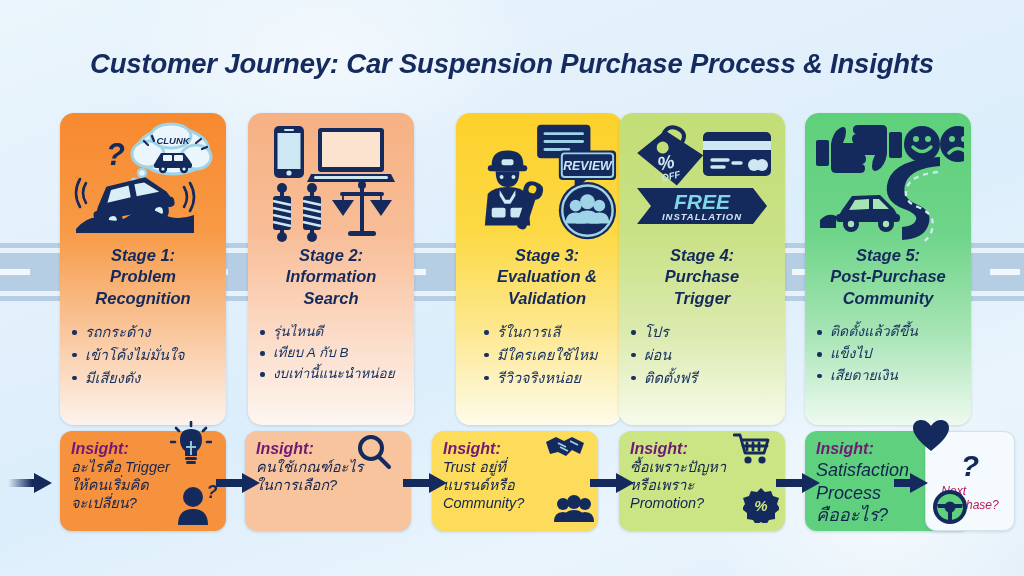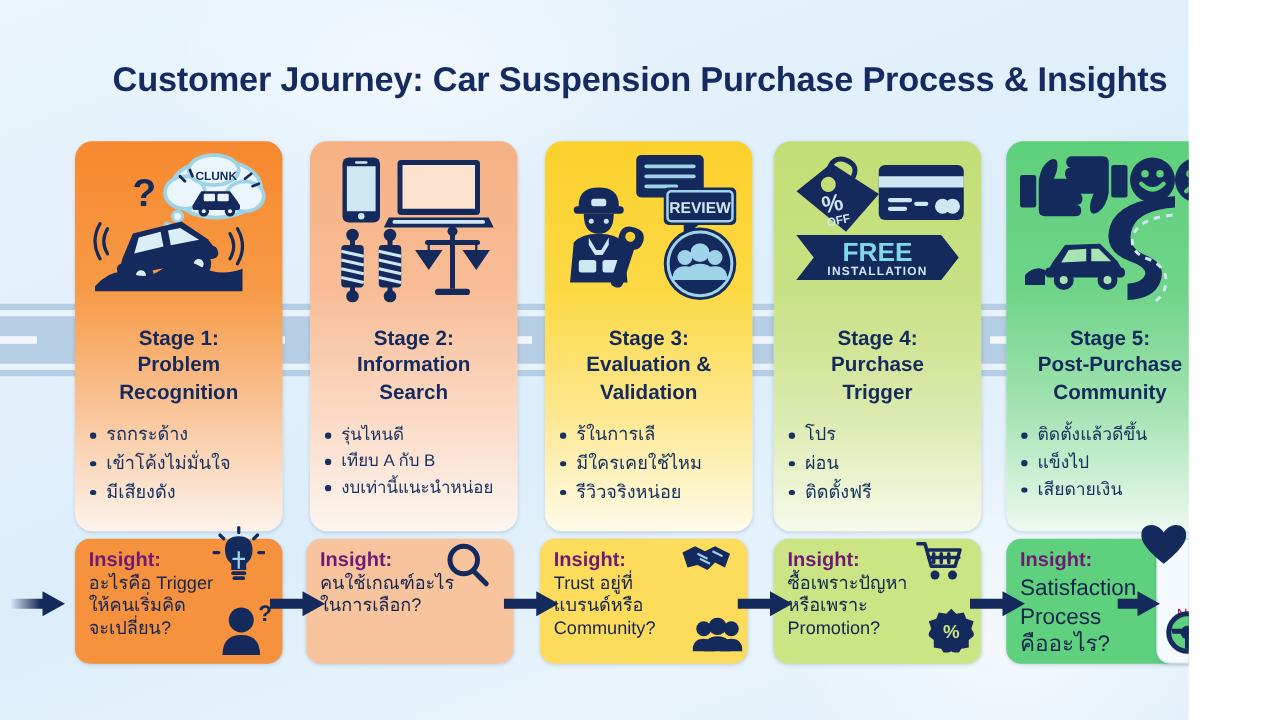--- a/index.html
+++ b/index.html
@@ -5,23 +5,24 @@
   * { box-sizing: border-box; margin: 0; padding: 0; }
 
   html, body {
     width: 1024px; height: 576px;
     overflow: hidden;
     font-family: "Liberation Sans", "DejaVu Sans", sans-serif;
   }
 
   .canvas {
     position: relative;
-    width: 951px; height: 576px;
+    width: 1024px; height: 576px;
     background: linear-gradient(160deg, #eaf5fc 0%, #e4f1fb 28%, #dceefb 55%, #e9f4fc 78%, #e3f0fa 100%);
     overflow: hidden;
+    font-style: italic;
   }
 
   
   .road-band {
     position: absolute;
     left: 0; right: 0;
     top: 243px; height: 58px;
     background: #b3cde3;
     opacity: .95;
   }
@@ -69,41 +70,41 @@
   .stage-card {
     position: absolute;
     top: 113px;
     width: 166px; height: 312px;
     border-radius: 14px;
     overflow: hidden;
     box-shadow: 0 1px 3px rgba(20,45,90,.16);
   }
   .s1 { left: 60px;  background: linear-gradient(180deg, #f7892f 0%, #f79a46 38%, #f9c396 68%, #fdf3ec 100%); }
   .s2 { left: 248px; background: linear-gradient(180deg, #f6b183 0%, #f8bd97 38%, #fbd8c2 68%, #fdf6f1 100%); }
-  .s3 { left: 436px; background: linear-gradient(180deg, #fcd12c 0%, #fcd944 38%, #fde891 70%, #fefbe9 100%); }
+  .s3 { left: 456px; background: linear-gradient(180deg, #fcd12c 0%, #fcd944 38%, #fde891 70%, #fefbe9 100%); padding-left: 16px; }
   .s4 { left: 619px; background: linear-gradient(180deg, #c2de75 0%, #c9e185 38%, #dbeaae 70%, #f6fbea 100%); }
   .s5 { left: 805px; background: linear-gradient(180deg, #5ed07a 0%, #6ed489 38%, #a6e4b4 70%, #eefaf0 100%); }
 
   .stage-icon {
     height: 130px;
     display: flex;
     align-items: center;
     justify-content: center;
     padding-top: 6px;
   }
   .stage-icon svg { display: block; }
 
   .stage-title {
     text-align: center;
     font-size: 16.5px;
     font-weight: bold;
     color: #142a5c;
     line-height: 1.30;
     padding: 0 4px;
-    margin-top: 18px;
+    margin-top: 2px;
   }
 
   .stage-bullets {
     margin-top: 12px;
     padding: 0 4px 0 12px;
     list-style: none;
   }
   .stage-bullets li {
     position: relative;
     font-size: 14.5px;

